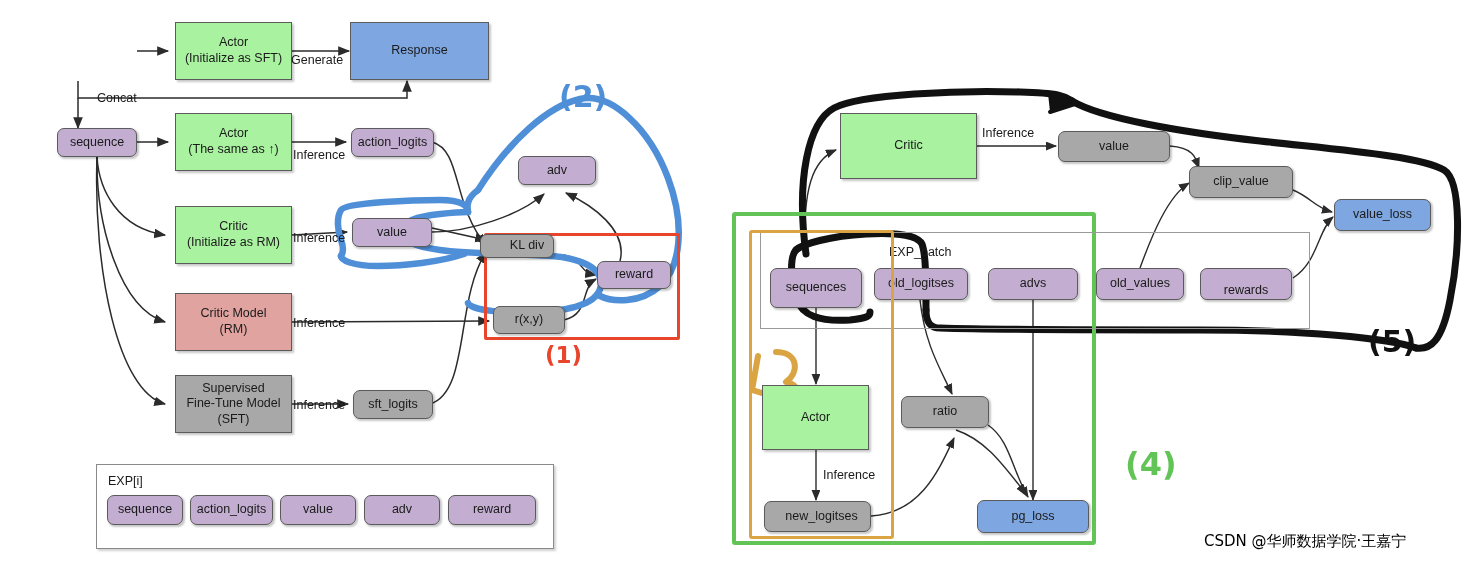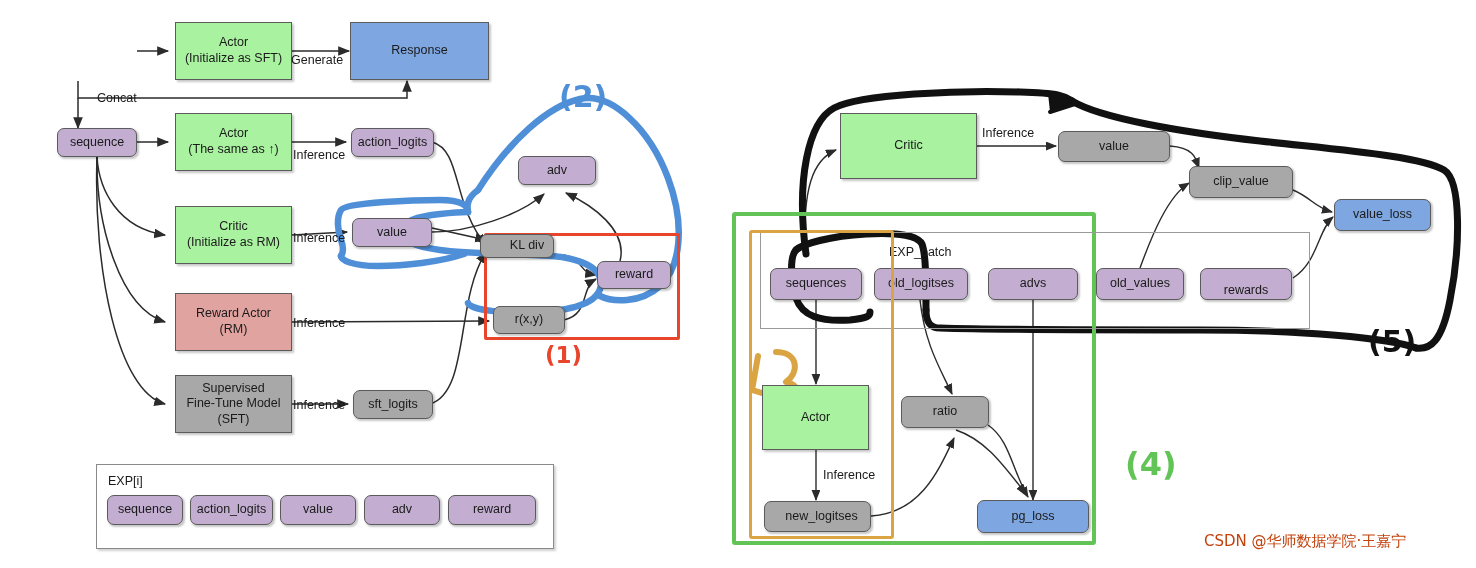--- a/index.html
+++ b/index.html
@@ -17,21 +17,21 @@
   .salmon{background:#E0A3A0;}
   .gray{background:#A8A8A8;}
   .label{position:absolute;font-size:12.5px;color:#1a1a1a;white-space:nowrap;}
   .group-box{position:absolute;box-sizing:border-box;background:transparent;}
   .thin-frame{border:1px solid #8a8a8a;box-shadow:1.5px 1.5px 2px rgba(0,0,0,.18);}
   .thin-frame2{border:1px solid #9a9a9a;}
   .red-frame{border:3px solid #E8452C;border-radius:2px;}
   .green-frame{border:4px solid #62C356;border-radius:3px;}
   .orange-frame{border:3px solid #D9A441;border-radius:3px;}
   .hand{position:absolute;font-weight:700;font-family:"DejaVu Sans",sans-serif;}
-  .watermark{position:absolute;color:#c2410c;font-size:15px;white-space:nowrap;
+  .watermark{position:absolute;color:#000000;font-size:15px;white-space:nowrap;
              font-family:"DejaVu Sans",sans-serif;}
   .exp-title{position:absolute;font-size:12.5px;color:#1a1a1a;}
 </style>
 </head>
 <body>
 
 <div id="canvas">
 
   <svg class="wires" viewBox="0 0 1476 568">
     <defs>
@@ -174,21 +174,21 @@
     <span>(Initialize as RM)</span>
   </div>
 
   <div class="label" style="left:293px;top:231px;">Inference</div>
 
   <div class="node round purple" style="left:352px;top:218px;width:80px;height:29px;">
     <span>value</span>
   </div>
 
   <div class="node rect salmon" style="left:175px;top:293px;width:117px;height:58px;flex-direction:column;">
-    <span>Reward Actor</span>
+    <span>Critic Model</span>
     <span>(RM)</span>
   </div>
 
   <div class="label" style="left:293px;top:316px;">Inference</div>
 
   <div class="node rect gray" style="left:175px;top:375px;width:117px;height:58px;flex-direction:column;">
     <span>Supervised</span>
     <span>Fine-Tune Model</span>
     <span>(SFT)</span>
   </div>
@@ -256,21 +256,21 @@
   <div class="node round blue" style="left:1334px;top:199px;width:97px;height:32px;">
     <span>value_loss</span>
   </div>
 
   <div class="group-box green-frame" style="left:732px;top:212px;width:364px;height:333px;"></div>
 
   <div class="group-box thin-frame2" style="left:760px;top:232px;width:550px;height:97px;"></div>
 
   <div class="exp-title" style="left:889px;top:245px;">EXP_batch</div>
 
-  <div class="node round purple" style="left:770px;top:268px;width:92px;height:32px;">
+  <div class="node round purple" style="left:770px;top:268px;width:92px;height:40px;">
     <span>sequences</span>
   </div>
   <div class="node round purple" style="left:874px;top:268px;width:94px;height:32px;">
     <span>old_logitses</span>
   </div>
   <div class="node round purple" style="left:988px;top:268px;width:90px;height:32px;">
     <span>advs</span>
   </div>
   <div class="node round purple" style="left:1096px;top:268px;width:88px;height:32px;">
     <span>old_values</span>

